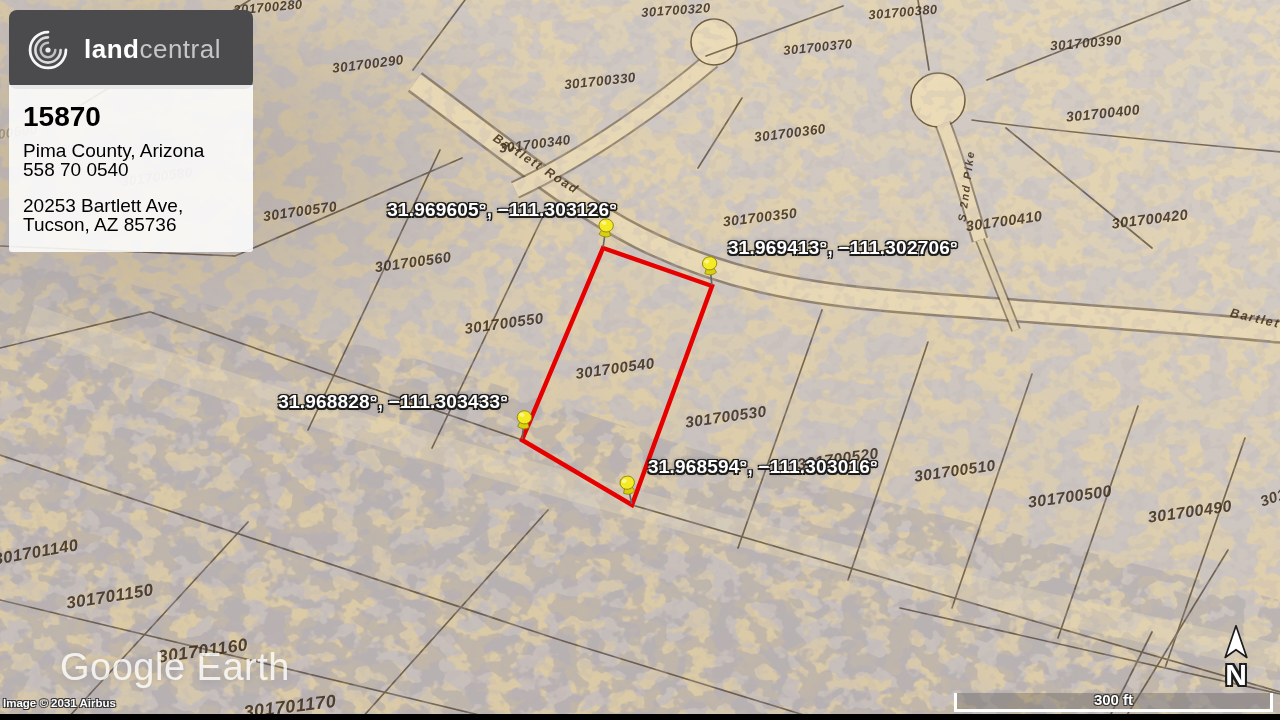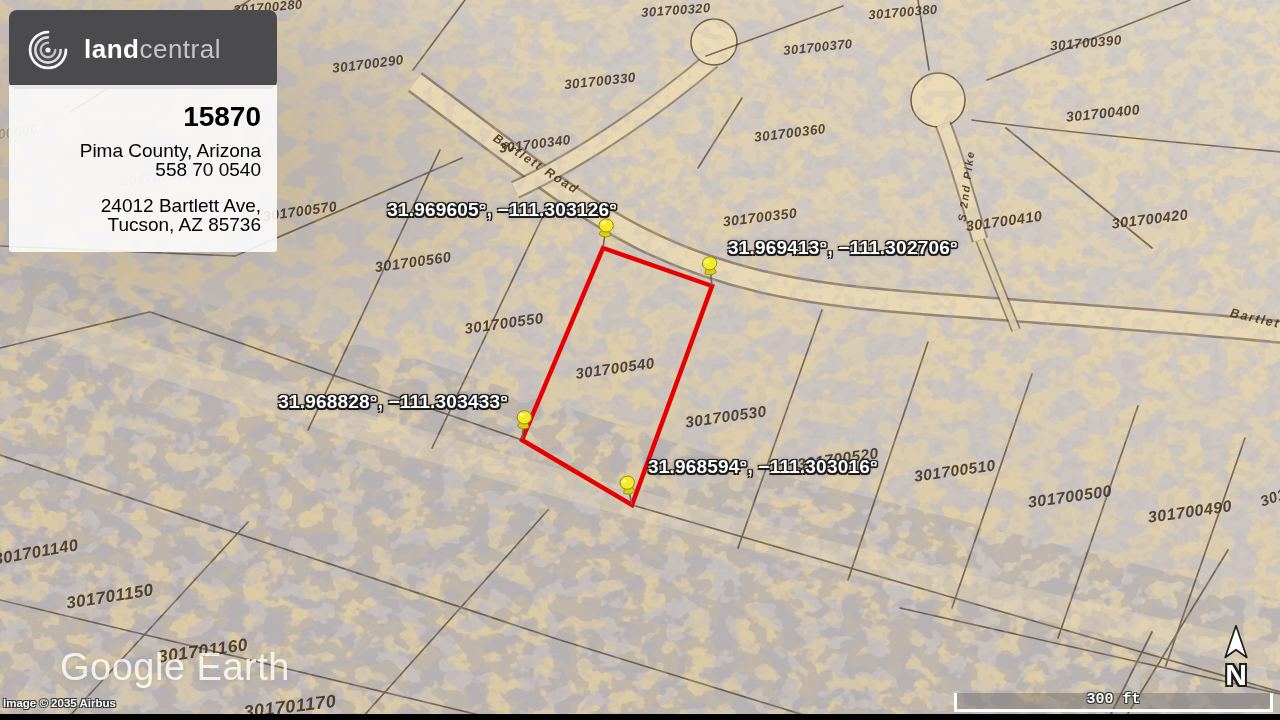--- a/index.html
+++ b/index.html
@@ -27,21 +27,21 @@
   }
   
   .pin{position:absolute;width:22px;height:30px;transform-origin:11px 30px;}
   .coord-label{
     position:absolute;white-space:nowrap;
     font-size:19px;font-weight:700;letter-spacing:.2px;color:#fff;
     text-shadow:-1.5px -1.5px 0 #1b1b1b,1.5px -1.5px 0 #1b1b1b,
                 -1.5px 1.5px 0 #1b1b1b,1.5px 1.5px 0 #1b1b1b,0 0 4px rgba(0,0,0,.55);
   }
   
-  .card{position:absolute;left:9px;top:10px;width:268px;text-align:right;}
+  .card{position:absolute;left:9px;top:10px;width:244px;}
   .card-header{
     height:79px;background:#4b4b4d;border-radius:8px;
     display:flex;align-items:center;padding-left:17px;box-sizing:border-box;
   }
   .logo-text{font-size:26px;letter-spacing:.5px;margin-left:14px;}
   .logo-text .bold{color:#ffffff;font-weight:700;}
   .logo-text .light{color:#c6c6c6;font-weight:400;}
   .card-body{
     margin-top:-4px;background:rgba(255,255,255,.87);
     border-radius:0 0 3px 3px;padding:17px 16px 18px 14px;color:#000;
@@ -59,21 +59,21 @@
   }
   .copyright{
     position:absolute;left:3px;top:697px;font-size:11.5px;font-weight:700;color:#fff;
     text-shadow:-1px -1px 0 #333,1px -1px 0 #333,-1px 1px 0 #333,1px 1px 0 #333;
   }
   
   .scalebar{
     position:absolute;left:954px;top:693px;width:313px;height:16px;
     border:3px solid #fff;border-top:none;
     background:rgba(88,84,78,.35);
-    display:flex;align-items:center;justify-content:center;font-family:Liberation Mono, monospace;
+    display:flex;align-items:center;justify-content:center;
   }
   .scalebar span{
     font-size:15px;font-weight:700;color:#fff;margin-top:-3px;
     text-shadow:-1px -1px 0 rgba(40,40,40,.8),1px -1px 0 rgba(40,40,40,.8),
                 -1px 1px 0 rgba(40,40,40,.8),1px 1px 0 rgba(40,40,40,.8);
   }
   
   .north{position:absolute;left:1218px;top:625px;width:36px;text-align:center;}
   .north .n-letter{
     display:block;margin-top:-3px;font-size:30px;font-weight:700;color:#fff;line-height:30px;
@@ -254,28 +254,28 @@
         <span class="bold">land</span><span class="light">central</span>
       </div>
     </div>
     <div class="card-body">
       <div class="listing-id">15870</div>
       <div class="loc-block">
         <div class="listing-line">Pima County, Arizona</div>
         <div class="listing-line">558 70 0540</div>
       </div>
       <div class="addr-block">
-        <div class="listing-line">24012 Bartlett Ave,</div>
+        <div class="listing-line">20253 Bartlett Ave,</div>
         <div class="listing-line">Tucson, AZ 85736</div>
       </div>
     </div>
   </div>
 
   <div class="watermark">Google Earth</div>
-  <div class="copyright">Image © 2035 Airbus</div>
+  <div class="copyright">Image © 2031 Airbus</div>
 
   <div class="scalebar">
     <span>300 ft</span>
   </div>
 
   <div class="north">
     <svg width="30" height="34" viewBox="0 0 36 44">
       <polygon points="18,1 32,42 18,32 4,42" fill="#ffffff" stroke="#1c1c1c" stroke-width="2.2" stroke-linejoin="round"></polygon>
     </svg>
     <span class="n-letter">N</span>

